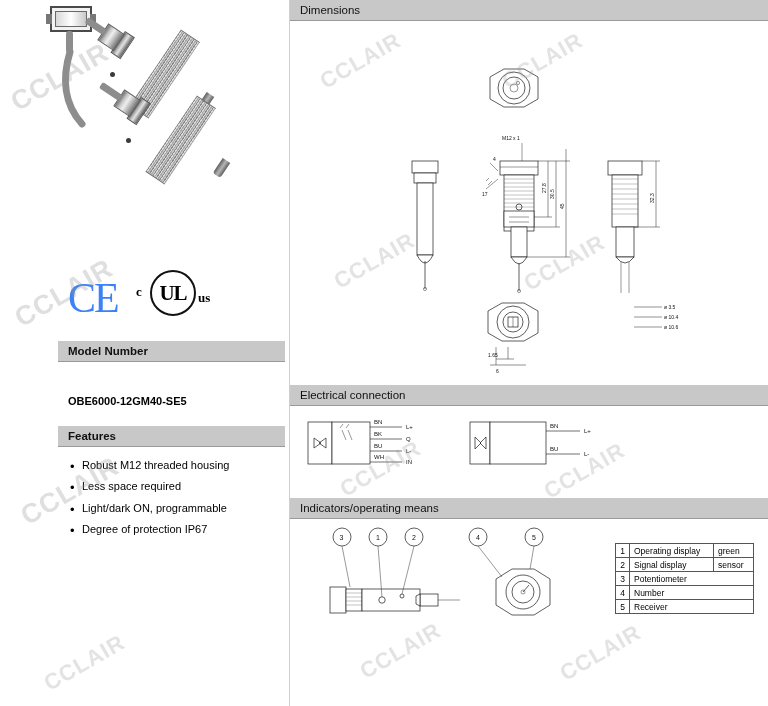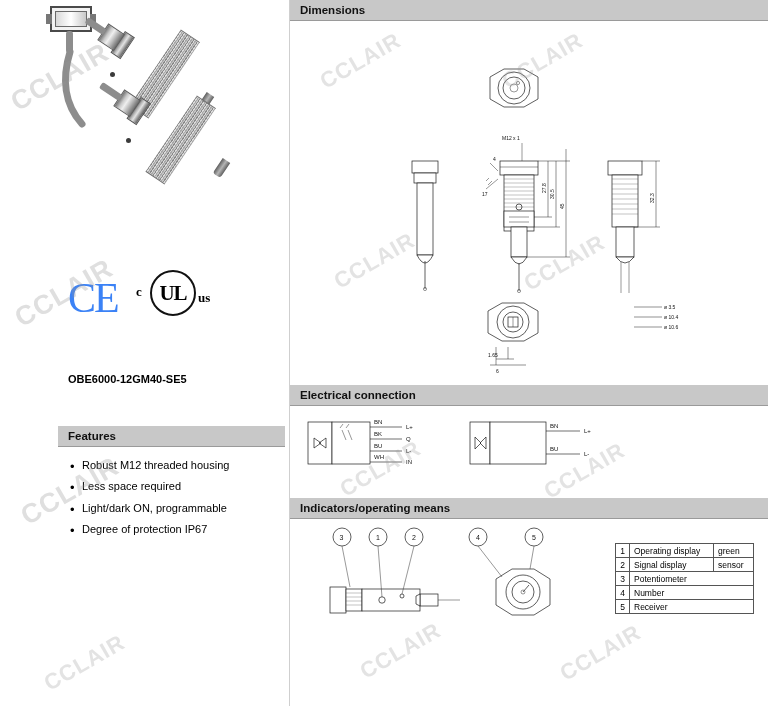--- a/index.html
+++ b/index.html
@@ -120,21 +120,21 @@
   }
 
   
   .right-col {
     position: absolute; left: 289px; top: 0; width: 479px; height: 706px;
     border-left: 1px solid #cfcfcf;
   }
   .rbar {
     background: #c8c8c8;
     border-bottom: 1px solid #9a9a9a;
-    font-weight: bold; font-size: 11.5px;
+    font-weight: normal; font-size: 11.5px;
     padding: 4px 8px 4px 10px;
     color: #111;
   }
   .panel { position: relative; background: #fff; }
   .panel.dim { height: 364px; }
   .panel.elec { height: 92px; }
   .panel.ind { height: 200px; }
 
   svg { display: block; }
   .ln { stroke: #1a1a1a; fill: none; stroke-width: 0.7; }
@@ -215,20 +215,21 @@
     <div class="certs">
       <div class="ce-mark">CE</div>
       <div class="ul-c">c</div>
       <div class="ul-mark">
         <span>UL</span>
       </div>
       <div class="ul-us">us</div>
     </div>
 
     <div style="position:absolute; left:58px; top:340px; width:227px;">
+      <div class="bar">Model Number</div>
       <div class="model-lines">
         <div class="strong">OBE6000-12GM40-SE5</div>
       </div>
     </div>
 
     <div style="position:absolute; left:58px; top:425px; width:227px;">
       <div class="bar">Features</div>
       <ul class="features-list">
         <li>Robust M12 threaded housing</li>
         <li>Less space required</li>

